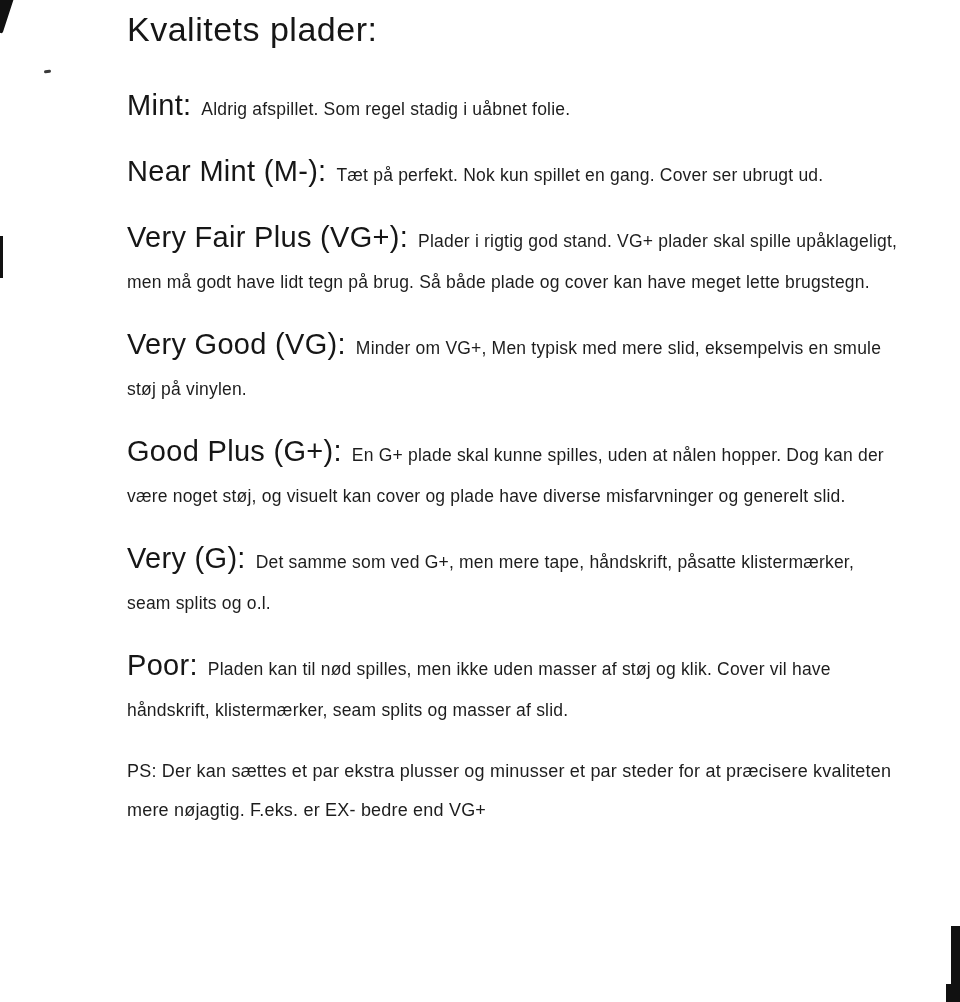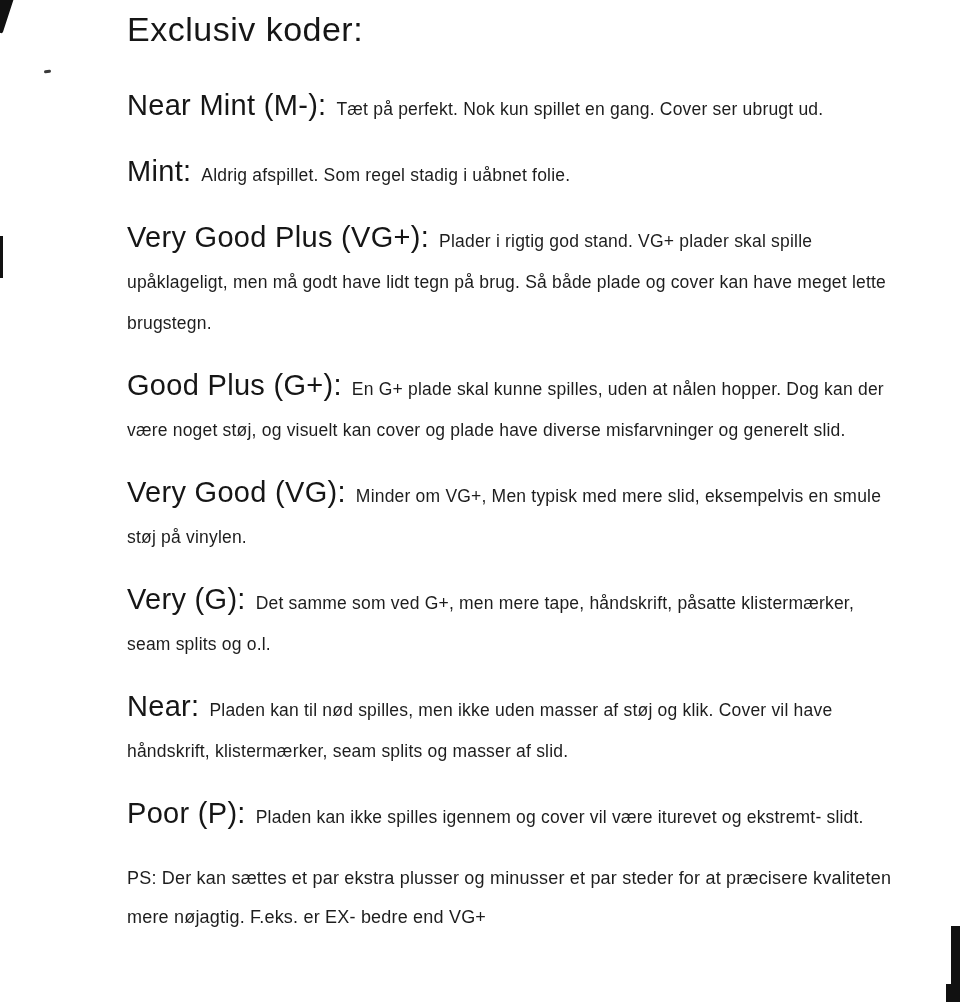--- a/index.html
+++ b/index.html
@@ -90,54 +90,51 @@
     bottom: 0;
     width: 14px;
     height: 18px;
   }
 </style>
 </head>
 <body>
 
 <div class="page">
 
-  <h1 class="doc-title">Exclusiv koder:</h1>
+  <h1 class="doc-title">Kvalitets plader:</h1>
+
+  <p class="entry">
+    <span class="term">Mint:</span><span class="desc">Aldrig afspillet. Som regel stadig i uåbnet folie.</span>
+  </p>
 
   <p class="entry">
     <span class="term">Near Mint (M-):</span><span class="desc">Tæt på perfekt. Nok kun spillet en gang. Cover ser ubrugt ud.</span>
   </p>
 
+
   <p class="entry">
-    <span class="term">Mint:</span><span class="desc">Aldrig afspillet. Som regel stadig i uåbnet folie.</span>
+    <span class="term">Very Fair Plus (VG+):</span><span class="desc">Plader i rigtig god stand. VG+ plader skal spille upåklageligt, men må godt have lidt tegn på brug. Så både plade og cover kan have meget lette brugstegn.</span>
   </p>
 
-
   <p class="entry">
-    <span class="term">Very Good Plus (VG+):</span><span class="desc">Plader i rigtig god stand. VG+ plader skal spille upåklageligt, men må godt have lidt tegn på brug. Så både plade og cover kan have meget lette brugstegn.</span>
+    <span class="term">Very Good (VG):</span><span class="desc">Minder om VG+, Men typisk med mere slid, eksempelvis en smule støj på vinylen.</span>
   </p>
 
   <p class="entry">
     <span class="term">Good Plus (G+):</span><span class="desc">En G+ plade skal kunne spilles, uden at nålen hopper. Dog kan der være noget støj, og visuelt kan cover og plade have diverse misfarvninger og generelt slid.</span>
   </p>
 
   <p class="entry">
-    <span class="term">Very Good (VG):</span><span class="desc">Minder om VG+, Men typisk med mere slid, eksempelvis en smule støj på vinylen.</span>
-  </p>
-
-  <p class="entry">
     <span class="term">Very (G):</span><span class="desc">Det samme som ved G+, men mere tape, håndskrift, påsatte klistermærker, seam splits og o.l.</span>
   </p>
 
   <p class="entry">
-    <span class="term">Near:</span><span class="desc">Pladen kan til nød spilles, men ikke uden masser af støj og klik. Cover vil have håndskrift, klistermærker, seam splits og masser af slid.</span>
+    <span class="term">Poor:</span><span class="desc">Pladen kan til nød spilles, men ikke uden masser af støj og klik. Cover vil have håndskrift, klistermærker, seam splits og masser af slid.</span>
   </p>
 
-  <p class="entry">
-    <span class="term">Poor (P):</span><span class="desc">Pladen kan ikke spilles igennem og cover vil være iturevet og ekstremt- slidt.</span>
-  </p>
 
   <p class="footnote">PS: Der kan sættes et par ekstra plusser og minusser et par steder for at præcisere kvaliteten mere nøjagtig. F.eks. er EX- bedre end VG+</p>
 
 </div>
 
 <div class="artifact artifact-top-left"></div>
 <div class="artifact artifact-left-dash"></div>
 <div class="artifact artifact-left-line"></div>
 <div class="artifact artifact-bottom-right"></div>
 <div class="artifact artifact-bottom-right-corner"></div>

